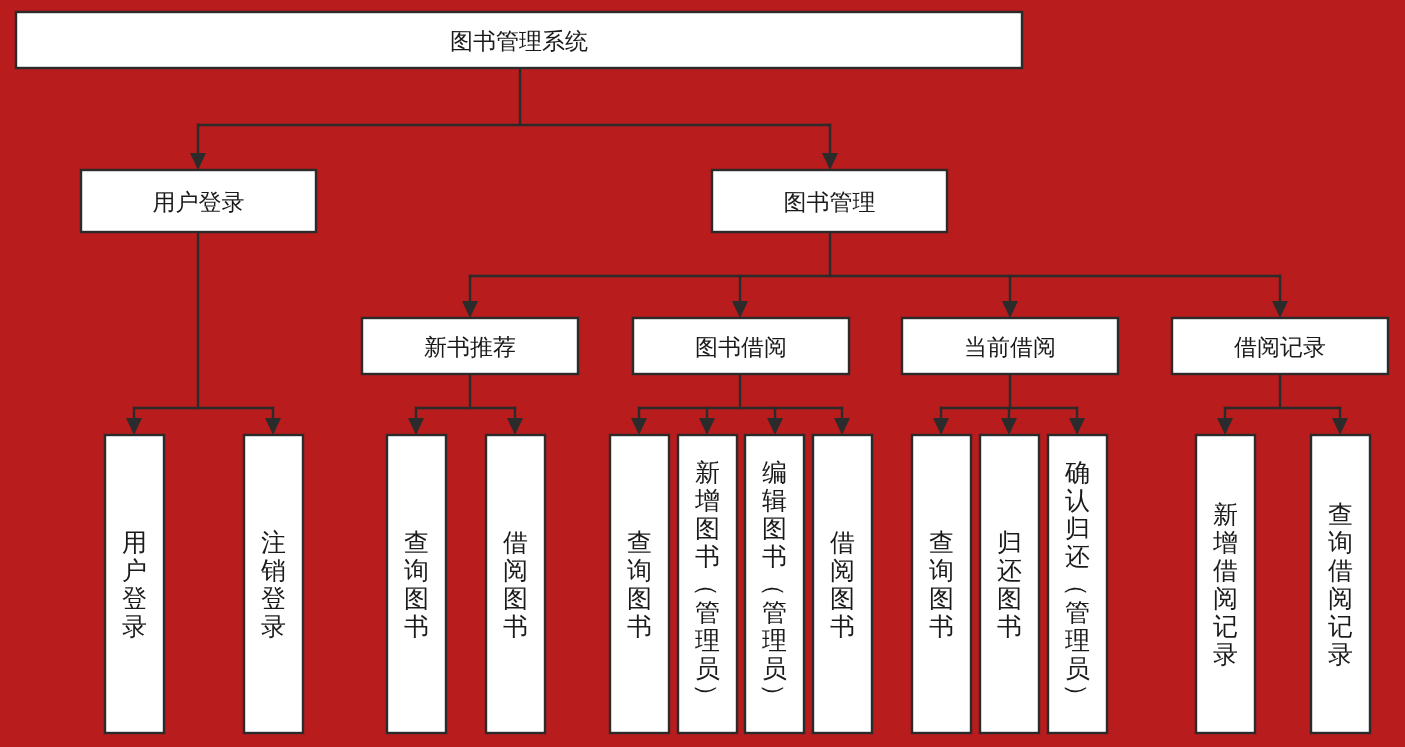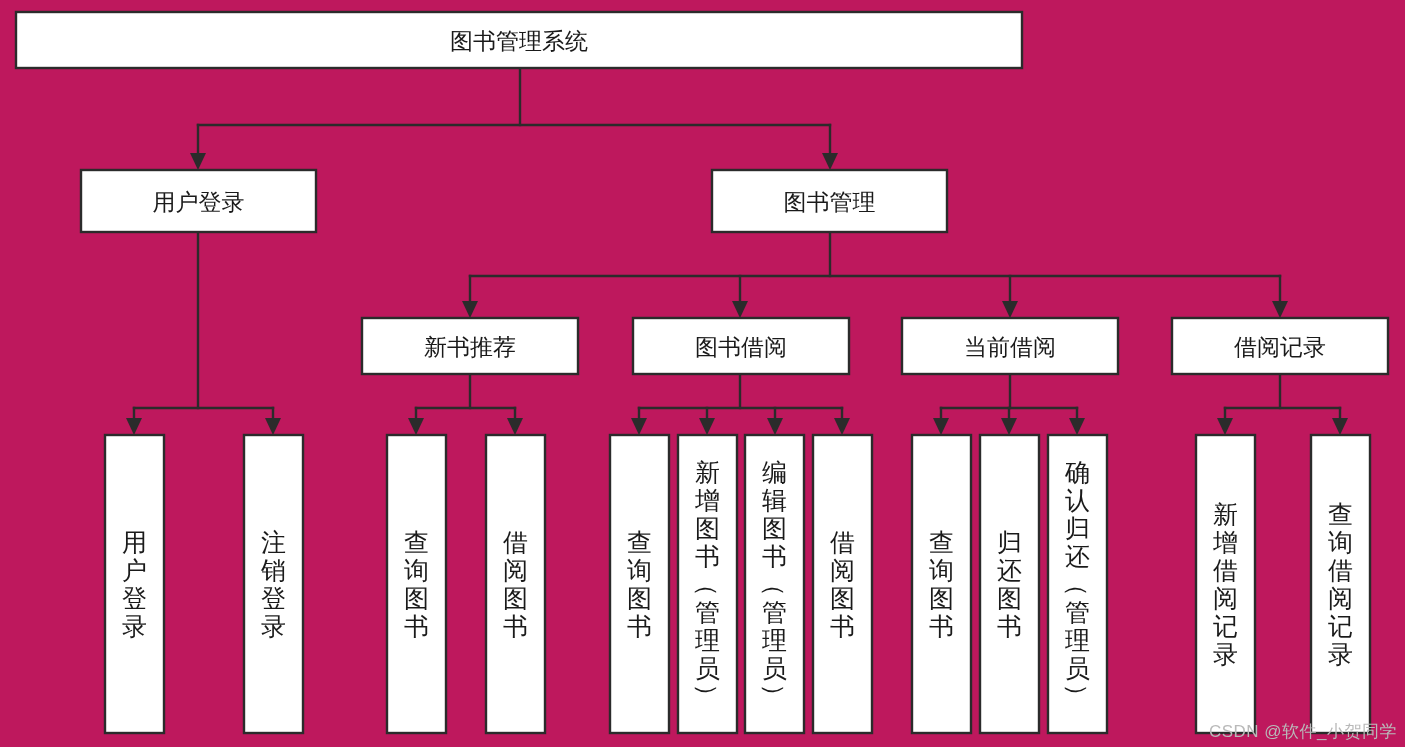--- a/index.html
+++ b/index.html
@@ -7,21 +7,21 @@
     padding: 0;
     background: #ffffff;
   }
   body {
     font-family: "Liberation Sans", "DejaVu Sans", sans-serif;
   }
   #diagram-root {
     position: relative;
     width: 1405px;
     height: 747px;
-    background: #be185d;
+    background: #b91c1c;
     overflow: hidden;
   }
   svg.diagram-canvas {
     position: absolute;
     left: 0;
     top: 0;
     width: 1405px;
     height: 747px;
     display: block;
   }
@@ -260,14 +260,13 @@
           <rect x="1311" y="435" width="59" height="298" class="node-box"></rect>
           <text x="1340.5" y="514" class="vlabel-char">查</text>
           <text x="1340.5" y="542" class="vlabel-char">询</text>
           <text x="1340.5" y="570" class="vlabel-char">借</text>
           <text x="1340.5" y="598" class="vlabel-char">阅</text>
           <text x="1340.5" y="626" class="vlabel-char">记</text>
           <text x="1340.5" y="654" class="vlabel-char">录</text>
         </g>
       </g>
   </svg>
-  <div class="watermark-text">CSDN @软件_小贺同学</div>
 </div>
 
 </body></html>

